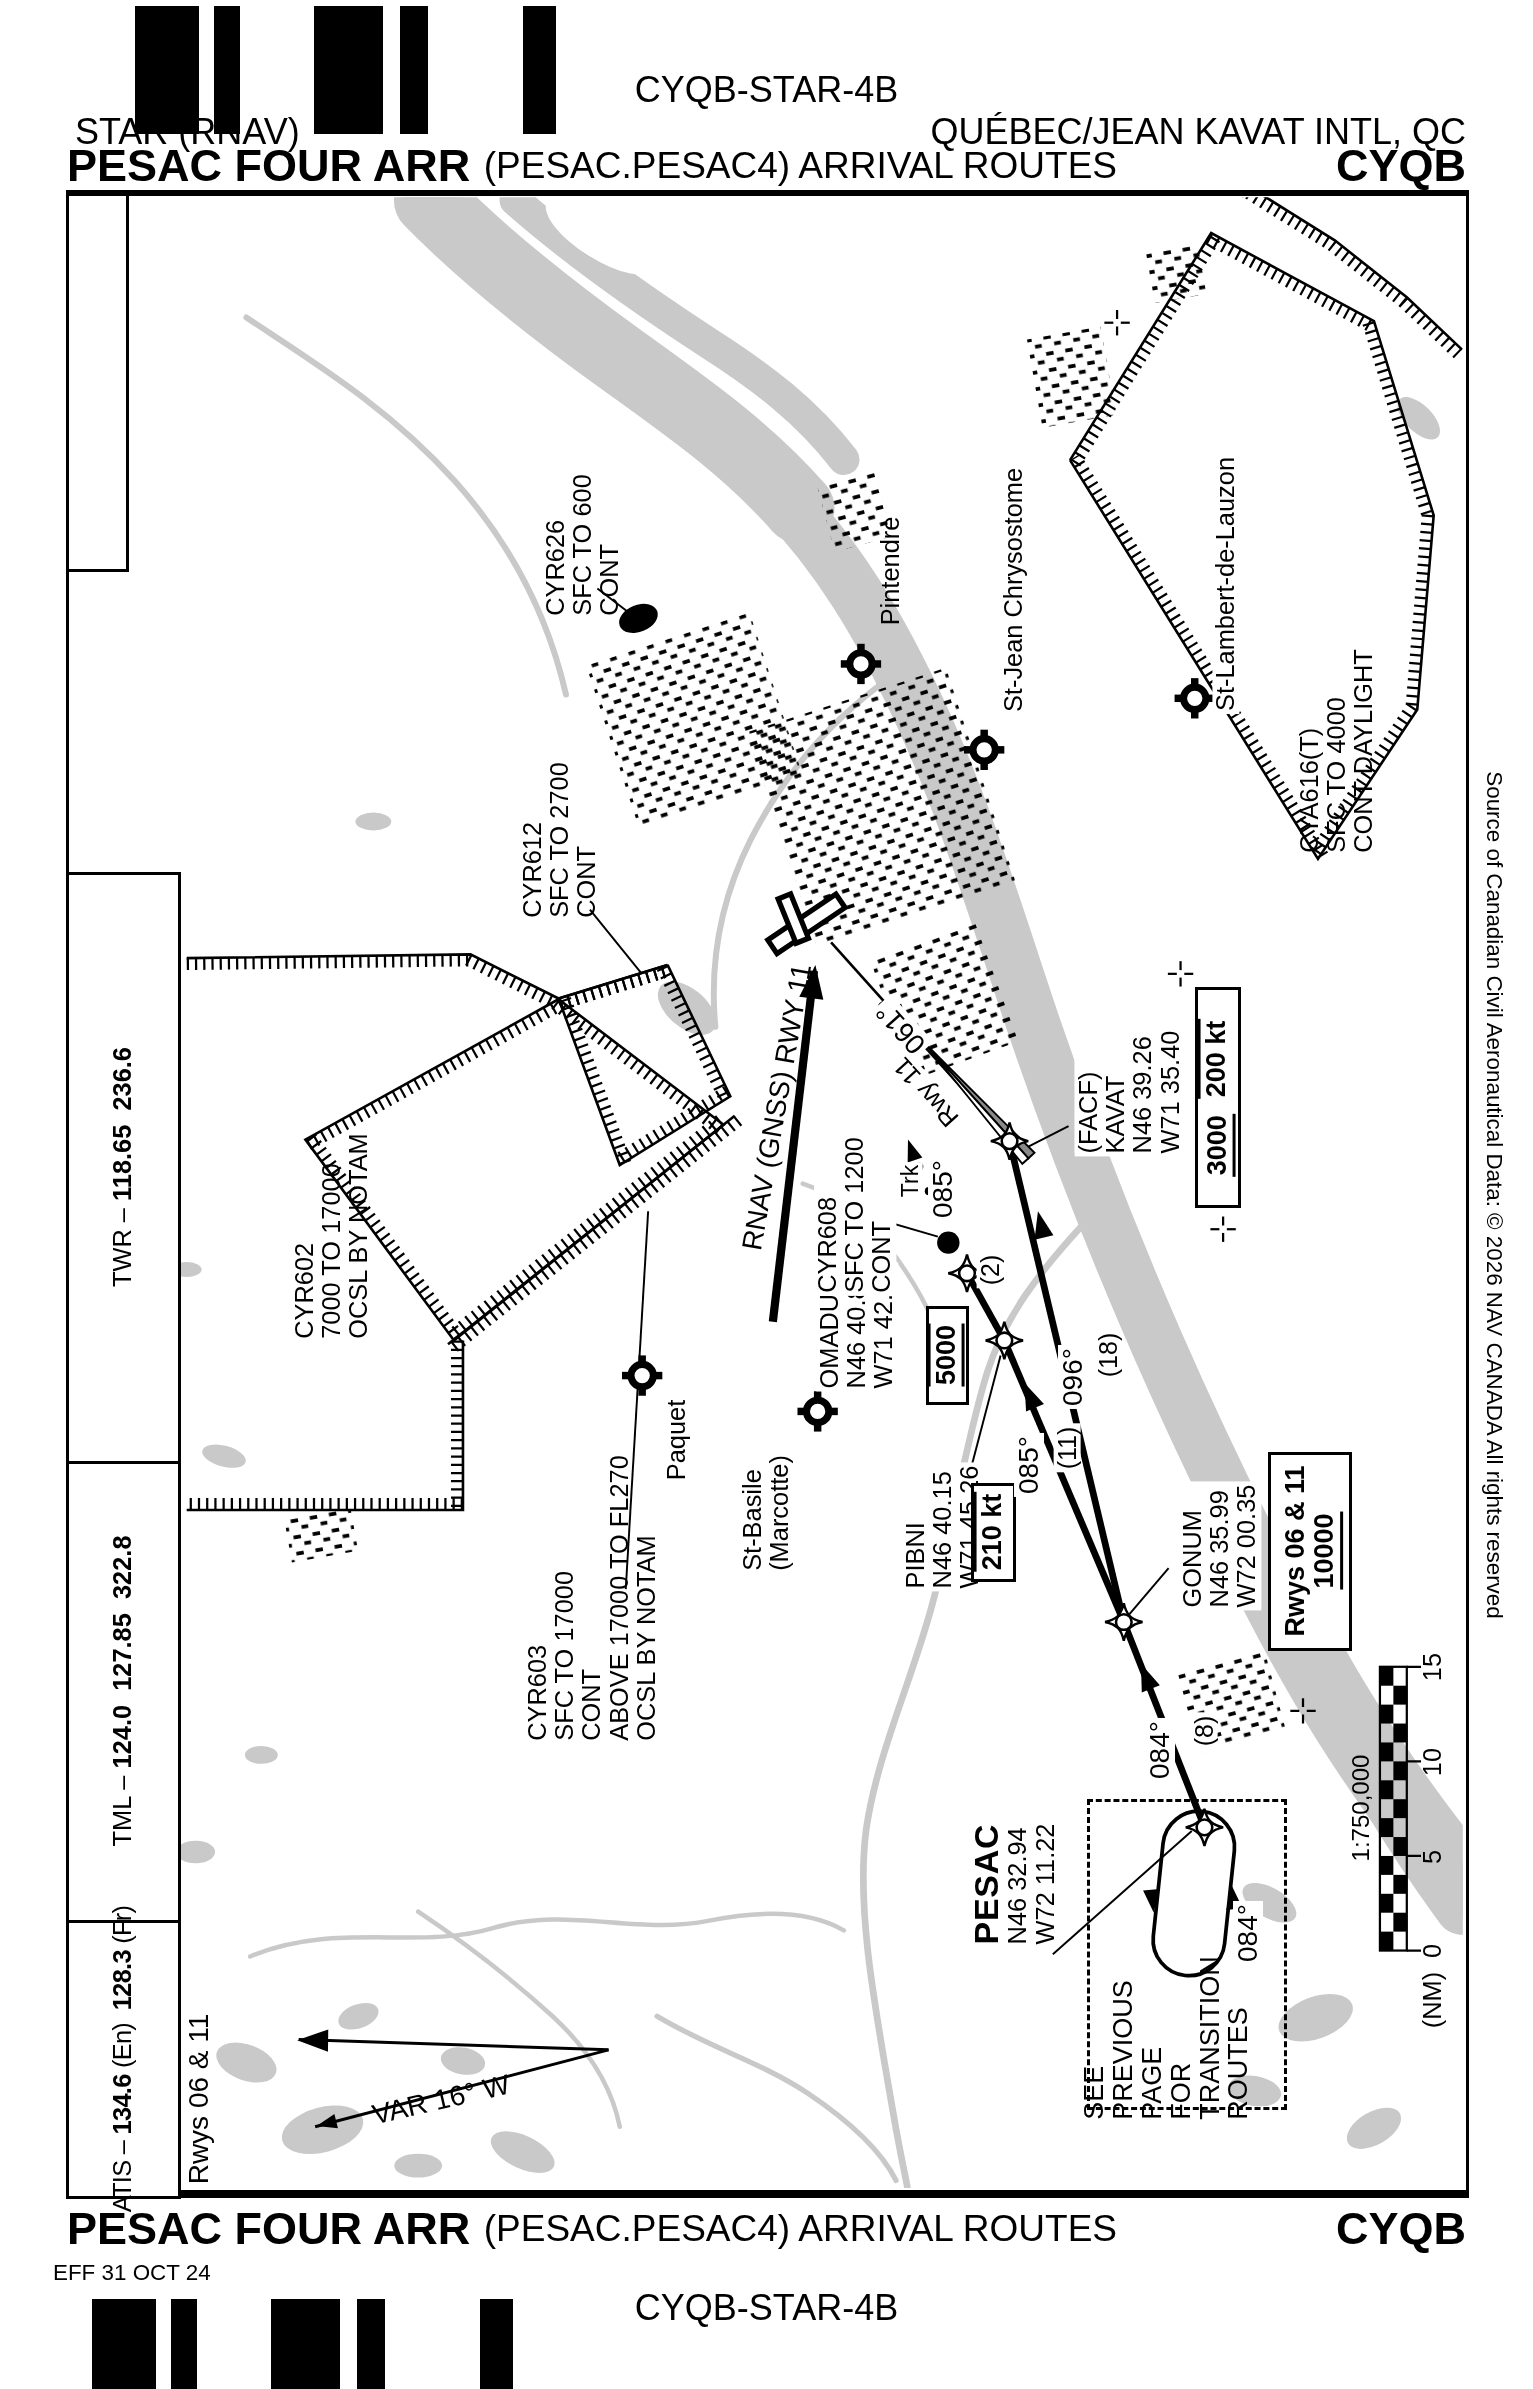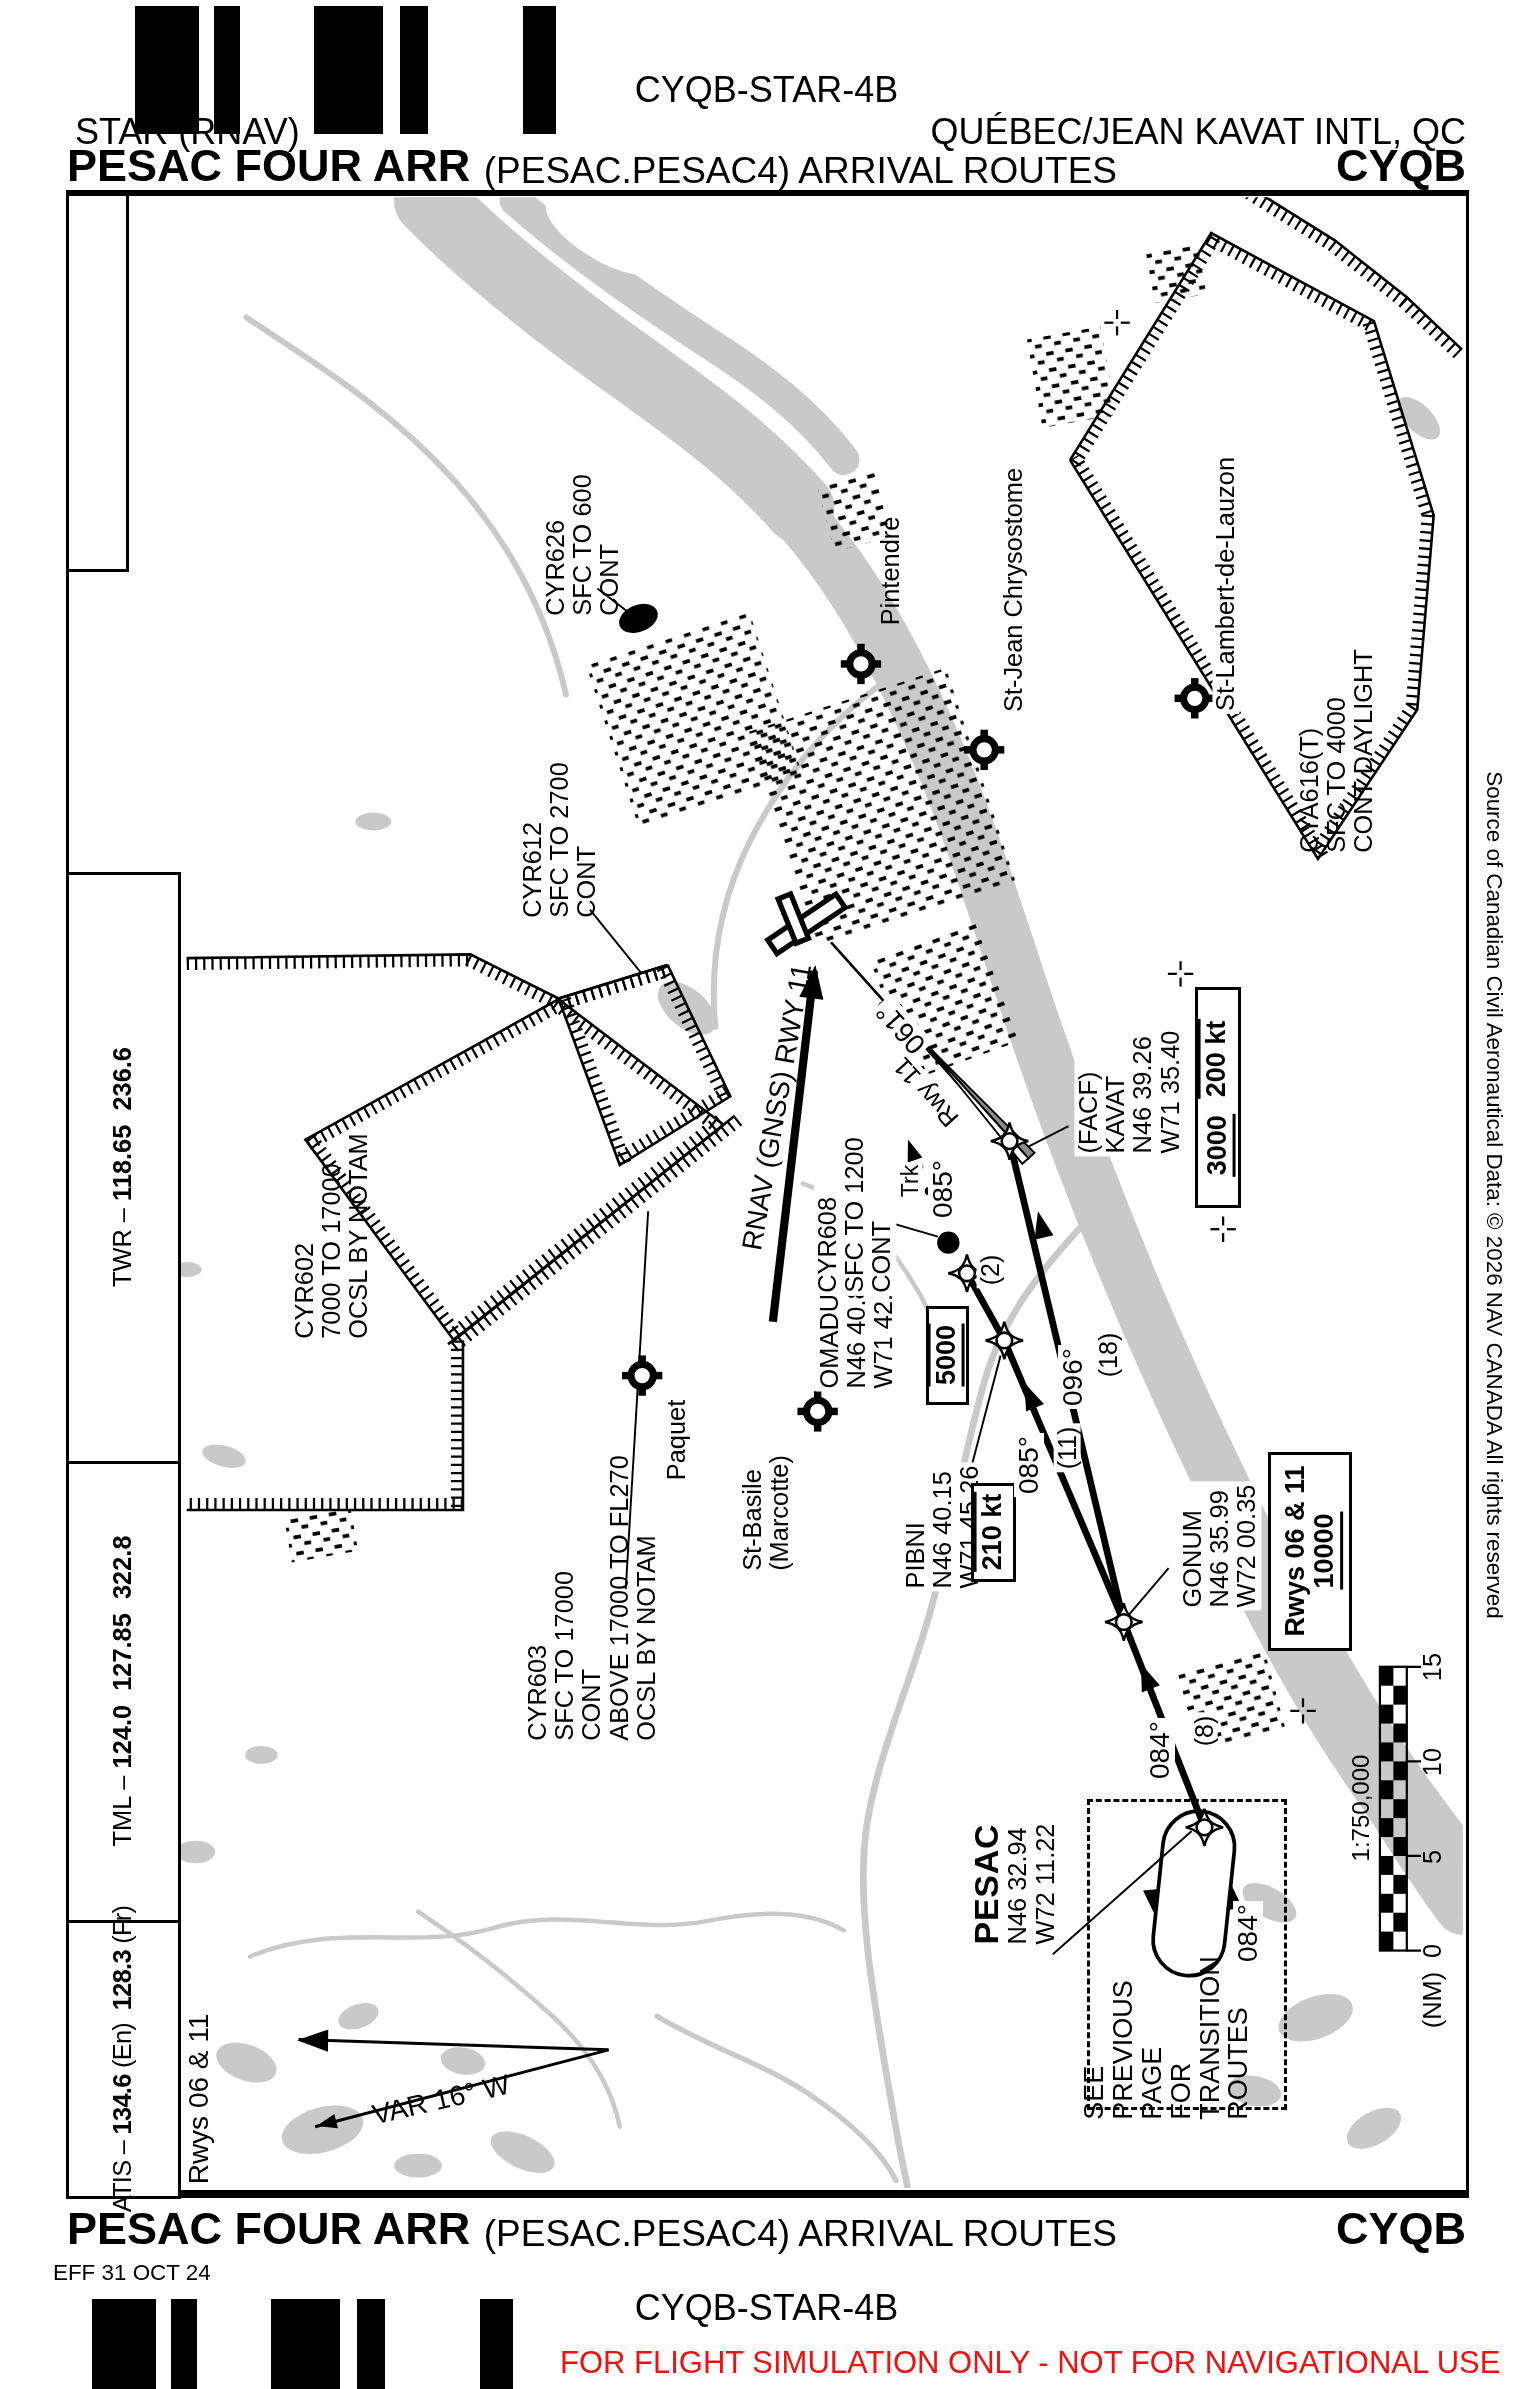--- a/index.html
+++ b/index.html
@@ -21,21 +21,21 @@
   .box{position:absolute;background:#fff;border:3px solid #000;box-sizing:border-box}
   
   .frame{position:absolute;left:66px;top:190px;width:1403px;height:2008px;box-sizing:border-box;
          border:solid #000;border-width:6px 3px 8.2px 3px;background:transparent}
   .sidebox{position:absolute;background:#fff;border:3px solid #000;box-sizing:border-box}
   .freq{font-size:25.4px;white-space:nowrap}
   .freq b{font-weight:bold}
   .dashbox{position:absolute;border:3.7px dashed #000;box-sizing:border-box}
   
   .hline{position:absolute;white-space:nowrap}
-  .titlerow{display:flex;align-items:flex-end;gap:13.4px}
+  .titlerow{display:flex;align-items:center;gap:13.4px}
   .t-big{font-size:45px;font-weight:bold;letter-spacing:0px}
   .t-sub{font-size:37px}
   .t-med{font-size:36px}
   .red{color:#ee1111}
   .bar{position:absolute;background:#000}
 </style>
 </head>
 <body>
 
 <div class="page">
@@ -503,21 +503,20 @@
     <div class="lbl">(NM)</div>
     </div>
 
   <div class="hline titlerow" style="left:67px;top:2203px">
     <span class="t-big">PESAC FOUR ARR</span>
     <span class="t-sub">(PESAC.PESAC4) ARRIVAL ROUTES</span>
   </div>
   <div class="hline t-big" style="right:67px;top:2203px">CYQB</div>
   <div class="hline f30" style="left:53px;top:2260px;font-size:22.4px">EFF 31 OCT 24</div>
   <div class="hline t-med" style="left:0;top:2287px;width:1533px;text-align:center">CYQB-STAR-4B</div>
-  <div class="hline red" style="left:560px;top:2345px;width:926px;text-align:center;font-size:31px">FOR FLIGHT SIMULATION ONLY - NOT FOR NAVIGATIONAL USE</div>
 
   <div>
     <div class="bar" style="left:92px;top:2299px;width:64px;height:90px"></div>
     <div class="bar" style="left:171px;top:2299px;width:26px;height:90px"></div>
     <div class="bar" style="left:271px;top:2299px;width:69px;height:90px"></div>
     <div class="bar" style="left:357px;top:2299px;width:28px;height:90px"></div>
     <div class="bar" style="left:480px;top:2299px;width:33px;height:90px"></div>
   </div>
 </div>
 

